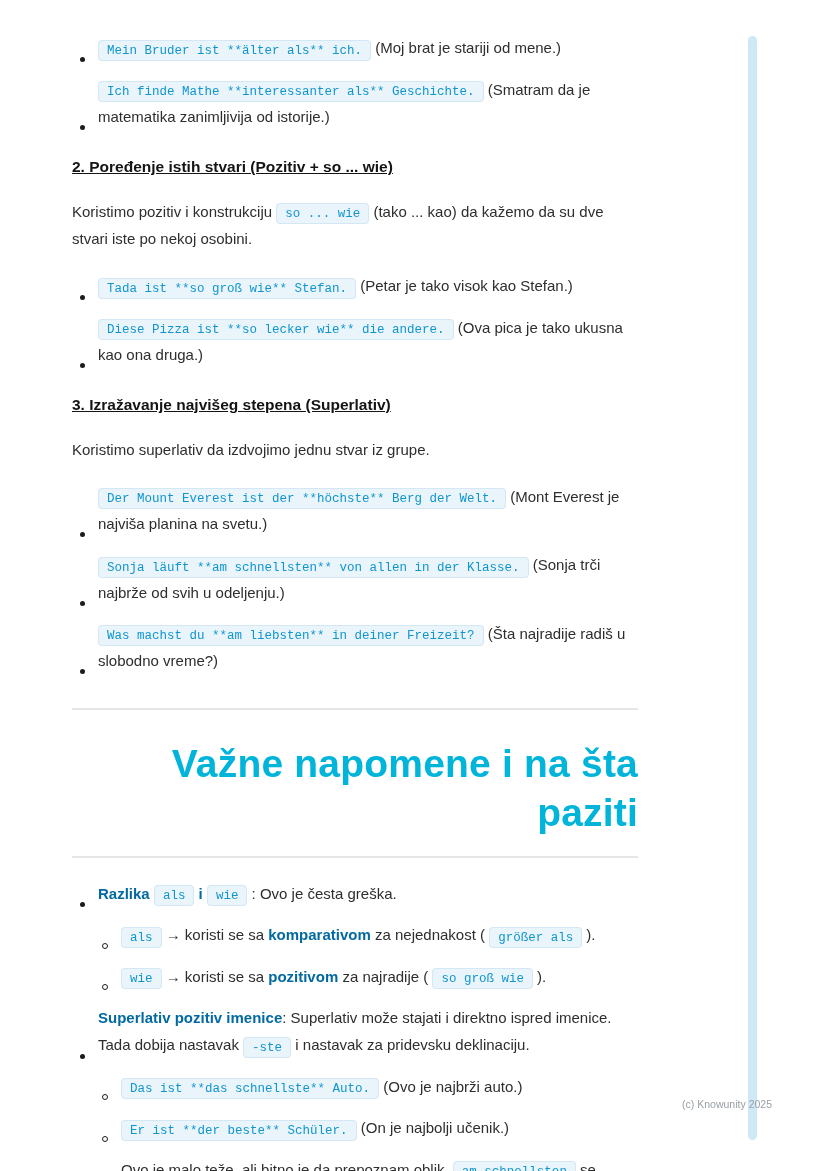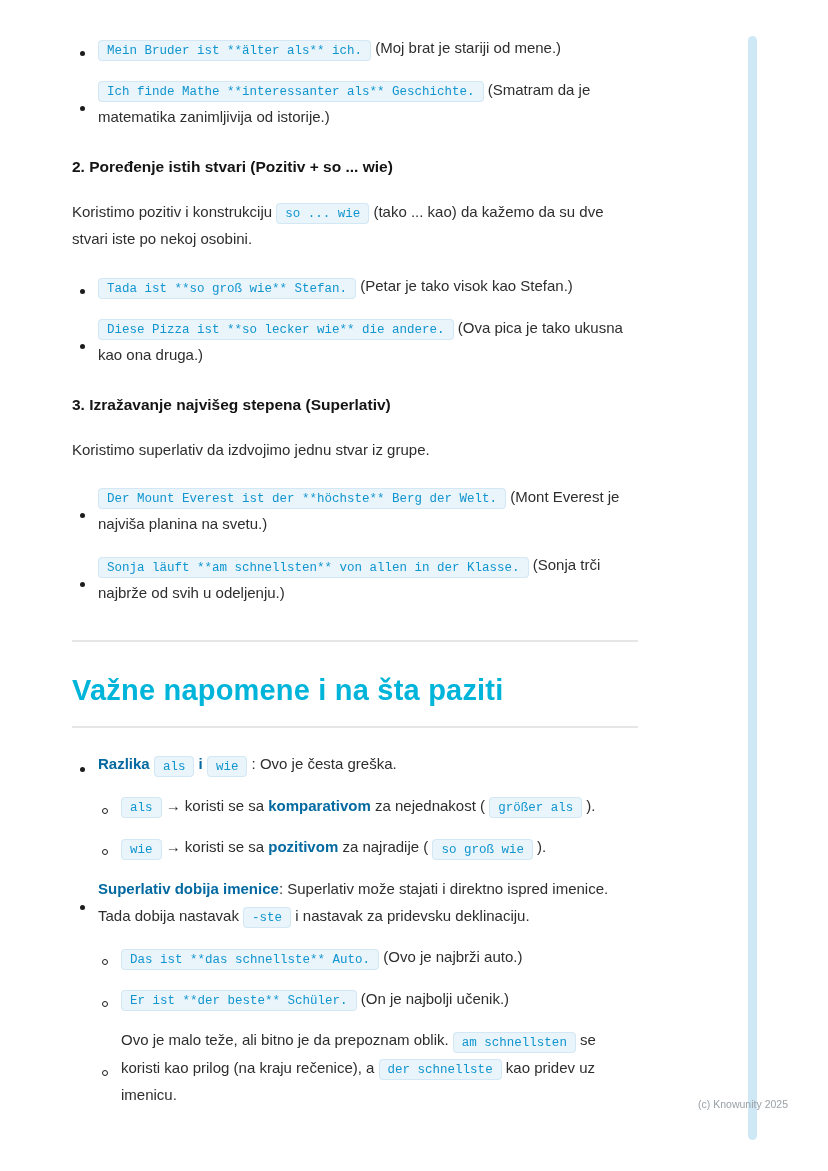--- a/index.html
+++ b/index.html
@@ -13,37 +13,37 @@
   }
   *{box-sizing:border-box;}
   html,body{margin:0;padding:0;}
   body{
     width:828px;height:1171px;position:relative;overflow:hidden;
     background:#ffffff;color:var(--body-text);
     font-family:"Liberation Sans", sans-serif;
   }
   .content{position:absolute;left:72px;top:34px;width:566px;}
   p{margin:0 0 20px;font-size:15px;line-height:1.8;}
-  .h3{font-size:15.5px;font-weight:700;color:#141414;margin:26px 0 20px;line-height:1.4;}
+  .h3{font-size:15.5px;font-weight:700;color:#141414;margin:26px 0 20px;line-height:1.4;text-decoration:underline;}
   .h1wrap{border-bottom:2px solid var(--divider);padding-bottom:18px;margin:30px 0 22px;}
-  h1{margin:0;font-size:29px;font-weight:800;color:var(--accent);letter-spacing:.2px;line-height:1.25;}
+  h1{margin:0;font-size:39px;font-weight:800;color:var(--accent);letter-spacing:.2px;line-height:1.25;text-align:right;}
   .divider{height:2px;background:var(--divider);margin:34px 0 0;}
-  .li{display:flex;align-items:center;margin:0 0 14px;font-size:15px;line-height:1.8;}
+  .li{display:flex;align-items:flex-end;margin:0 0 14px;font-size:15px;line-height:1.8;}
   .li .marker{flex:0 0 auto;width:5px;height:5px;border-radius:50%;background:#1c1c1c;margin:11px 13px 0 8px;}
   .li.l2{margin-left:22px;}
   .li.l2 .marker{background:transparent;border:1.5px solid #1c1c1c;width:6px;height:6px;}
   .li-text{flex:1 1 auto;}
   .b{font-weight:700;color:#0369a1;}
   .code{
     font-family:"Liberation Mono","DejaVu Sans Mono",monospace;
     font-size:12.5px;color:var(--code-text);background:var(--code-bg);
     border:1px solid var(--code-border);border-radius:4px;padding:2.5px 8px;
     white-space:pre-wrap;box-decoration-break:clone;-webkit-box-decoration-break:clone;
   }
-  .footer{position:absolute;right:40px;top:1098px;font-size:10.5px;color:#9aa0a6;z-index:2;}
+  .footer{position:absolute;right:56px;top:1098px;font-size:10.5px;color:#9aa0a6;z-index:2;}
   .scrollbar{position:absolute;right:71px;top:36px;width:9px;height:1104px;border-radius:5px;background:var(--scrollbar);z-index:1;}
 </style>
 </head>
 <body>
 
 <div class="content">
     <div class="li l1">
       <span class="marker"></span>
       <span class="li-text"><span class="code">Mein Bruder ist **älter als** ich.</span><span> (Moj brat je stariji od mene.)</span></span>
     </div>
@@ -64,39 +64,43 @@
     <h2 class="h3">3. Izražavanje najvišeg stepena (Superlativ)</h2>
     <p><span>Koristimo superlativ da izdvojimo jednu stvar iz grupe.</span></p>
     <div class="li l1">
       <span class="marker"></span>
       <span class="li-text"><span class="code">Der Mount Everest ist der **höchste** Berg der Welt.</span><span> (Mont Everest je najviša planina na svetu.)</span></span>
     </div>
     <div class="li l1">
       <span class="marker"></span>
       <span class="li-text"><span class="code">Sonja läuft **am schnellsten** von allen in der Klasse.</span><span> (Sonja trči najbrže od svih u odeljenju.)</span></span>
     </div>
+    <div class="li l1">
+      <span class="marker"></span>
+      <span class="li-text"><span class="code">Was machst du **am liebsten** in deiner Freizeit?</span><span> (Šta najradije radiš u slobodno vreme?)</span></span>
+    </div>
     <div class="divider"></div>
     <div class="h1wrap">
       <h1>Važne napomene i na šta paziti</h1>
     </div>
     <div class="li l1">
       <span class="marker"></span>
       <span class="li-text"><span class="b">Razlika</span><span> </span><span class="code">als</span><span class="b"> i </span><span class="code">wie</span><span> : Ovo je česta greška.</span></span>
     </div>
     <div class="li l2">
       <span class="marker"></span>
       <span class="li-text"><span class="code">als</span><span> → koristi se sa </span><span class="b">komparativom</span><span> za nejednakost ( </span><span class="code">größer als</span><span> ).</span></span>
     </div>
     <div class="li l2">
       <span class="marker"></span>
       <span class="li-text"><span class="code">wie</span><span> → koristi se sa </span><span class="b">pozitivom</span><span> za najradije ( </span><span class="code">so groß wie</span><span> ).</span></span>
     </div>
     <div class="li l1">
       <span class="marker"></span>
-      <span class="li-text"><span class="b">Superlativ dobija imenice</span><span>: Superlativ može stajati i direktno ispred imenice. Tada dobija nastavak </span><span class="code">-ste</span><span> i nastavak za pridevsku deklinaciju.</span></span>
+      <span class="li-text"><span class="b">Superlativ pozitiv imenice</span><span>: Superlativ može stajati i direktno ispred imenice. Tada dobija nastavak </span><span class="code">-ste</span><span> i nastavak za pridevsku deklinaciju.</span></span>
     </div>
     <div class="li l2">
       <span class="marker"></span>
       <span class="li-text"><span class="code">Das ist **das schnellste** Auto.</span><span> (Ovo je najbrži auto.)</span></span>
     </div>
     <div class="li l2">
       <span class="marker"></span>
       <span class="li-text"><span class="code">Er ist **der beste** Schüler.</span><span> (On je najbolji učenik.)</span></span>
     </div>
     <div class="li l2">

